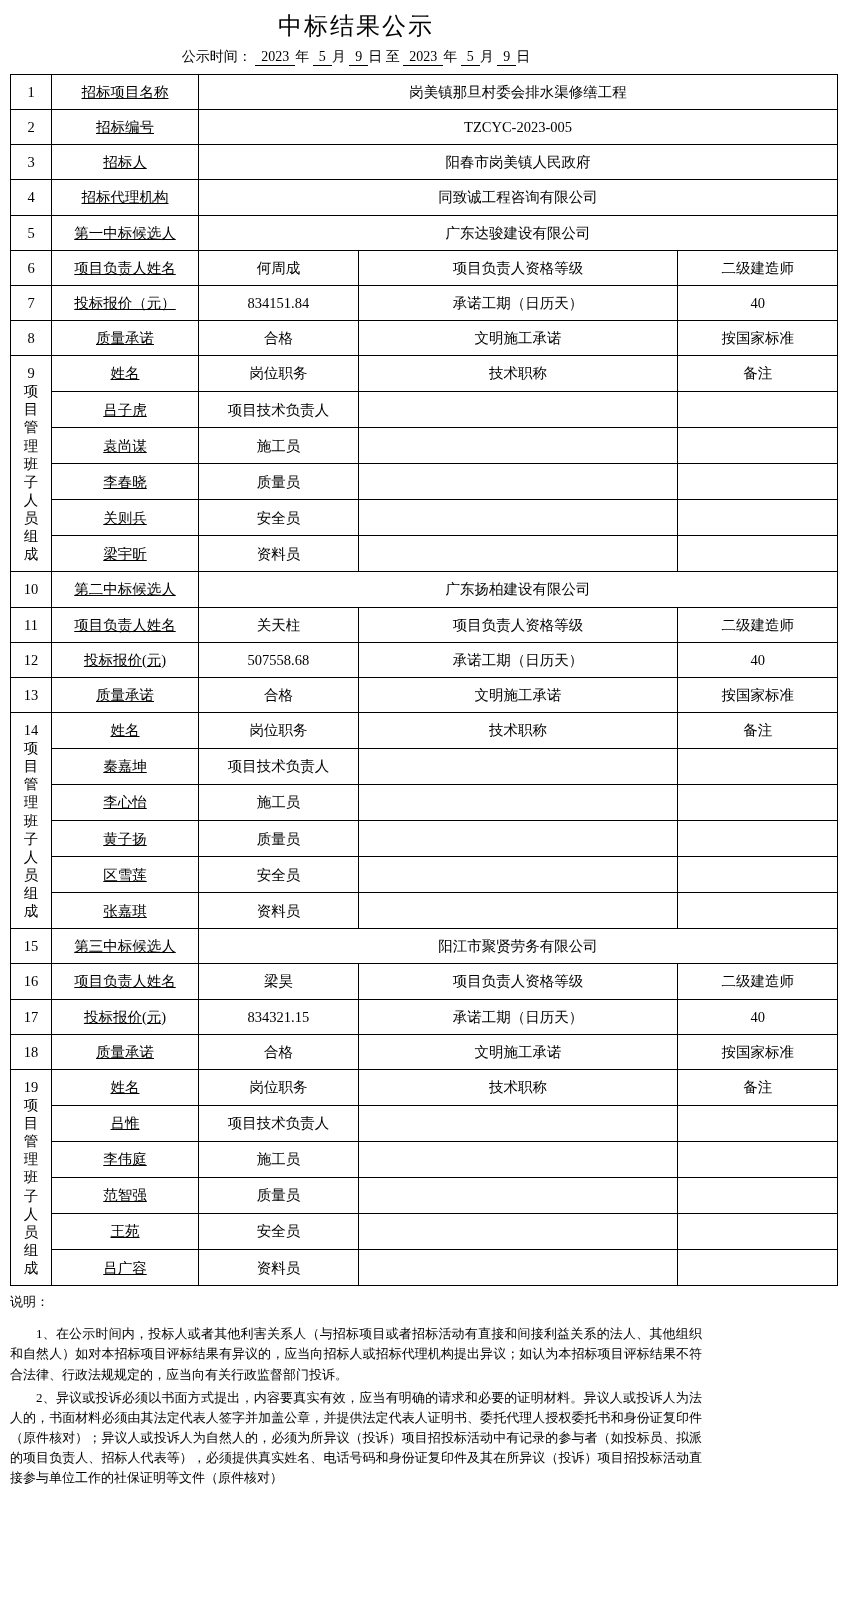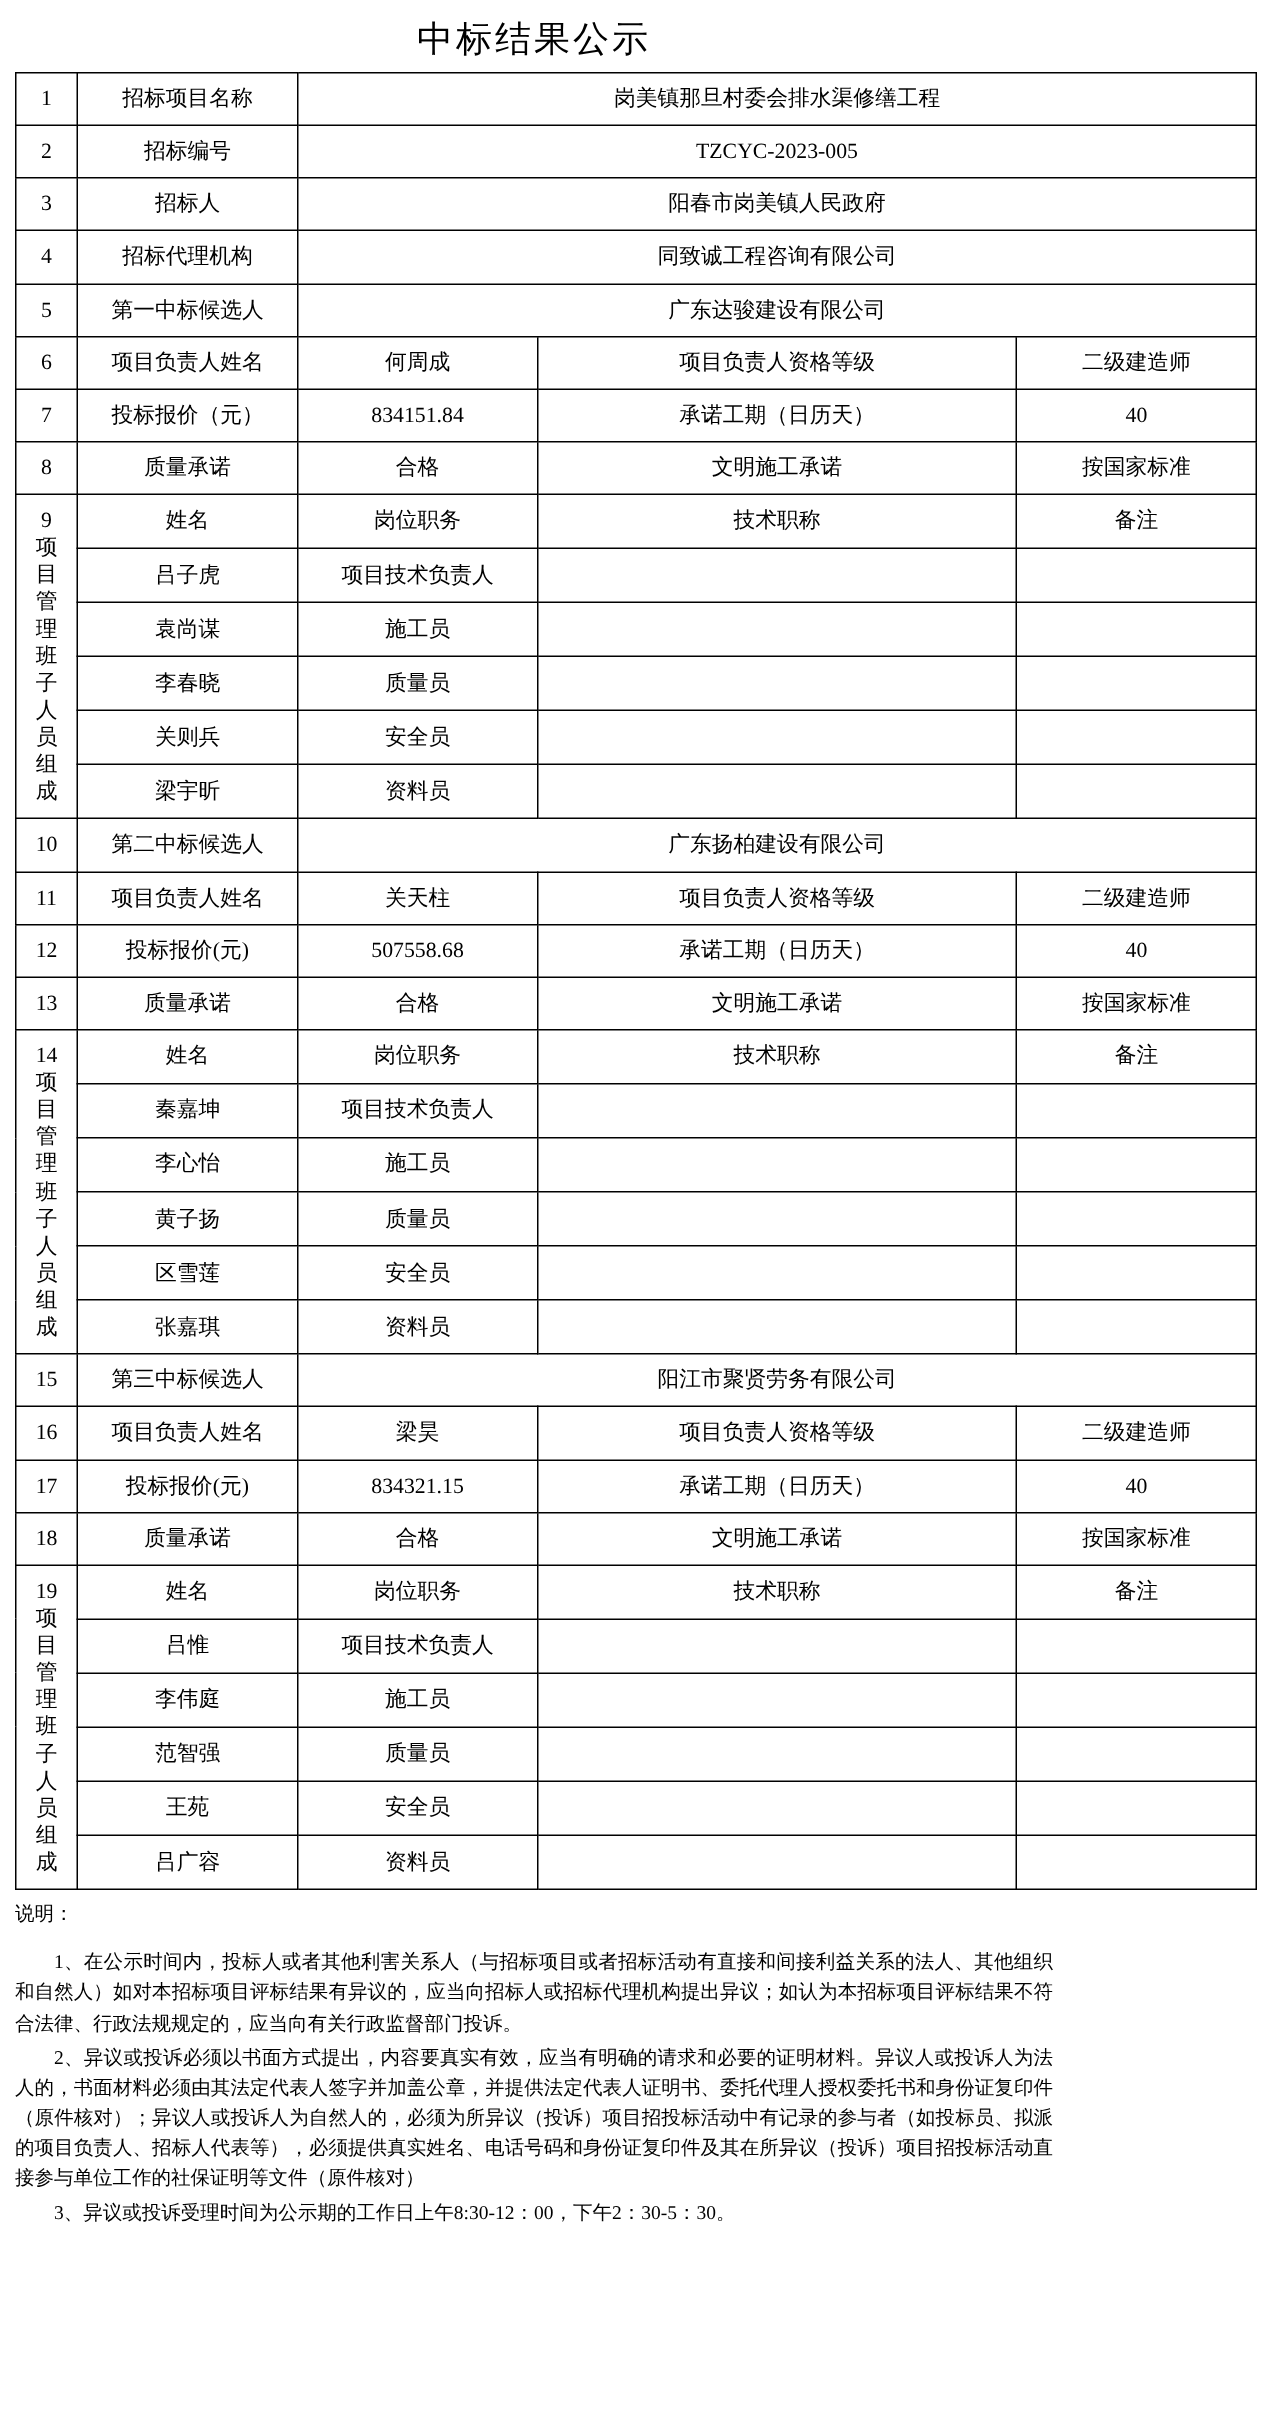--- a/index.html
+++ b/index.html
@@ -40,21 +40,21 @@
   table.main td{
     border:1px solid #000;
     font-size:14.5px;
     text-align:center;
     vertical-align:middle;
     padding:8px 3px;
     line-height:1.25;
     word-break:break-all;
   }
   td.num{width:34px;}
-  td.lbl{width:140px;}
+  td.lbl{width:140px;text-decoration:underline;}
   td.v1{width:170px;}
   td.v3{width:180px;}
   td.vert{
     width:34px;
     padding:2px 0;
     line-height:1.05;
     font-size:14px;
   }
   td.vert .vtext{
     display:block;
@@ -73,20 +73,30 @@
   .notes p{margin:3px 0 1px 0;}
   .notes p.ind{text-indent:2em;}
 </style>
 </head>
 <body>
 
 <div class="page">
 
   <h1 class="doc-title">中标结果公示</h1>
 
+  <div class="notice-time">
+    <span>公示时间：</span>
+    <span class="u">2023</span><span>年</span>
+    <span class="u">5</span><span>月</span>
+    <span class="u">9</span><span>日</span>
+    <span>至</span>
+    <span class="u">2023</span><span>年</span>
+    <span class="u">5</span><span>月</span>
+    <span class="u">9</span><span>日</span>
+  </div>
 
   <table class="main">
 
     <tbody>
         <tr>
       <td class="num">1</td>
       <td class="lbl">招标项目名称</td>
       <td colspan="4">岗美镇那旦村委会排水渠修缮工程</td>
     </tr>
 
@@ -321,16 +331,15 @@
       <td class="v3"></td>
     </tr>
 
   </tbody>
     </table>
 
   <div class="notes">
     <p class="nt-title">说明：</p>
     <p class="ind">1、在公示时间内，投标人或者其他利害关系人（与招标项目或者招标活动有直接和间接利益关系的法人、其他组织和自然人）如对本招标项目评标结果有异议的，应当向招标人或招标代理机构提出异议；如认为本招标项目评标结果不符合法律、行政法规规定的，应当向有关行政监督部门投诉。</p>
     <p class="ind">2、异议或投诉必须以书面方式提出，内容要真实有效，应当有明确的请求和必要的证明材料。异议人或投诉人为法人的，书面材料必须由其法定代表人签字并加盖公章，并提供法定代表人证明书、委托代理人授权委托书和身份证复印件（原件核对）；异议人或投诉人为自然人的，必须为所异议（投诉）项目招投标活动中有记录的参与者（如投标员、拟派的项目负责人、招标人代表等），必须提供真实姓名、电话号码和身份证复印件及其在所异议（投诉）项目招投标活动直接参与单位工作的社保证明等文件（原件核对）</p>
-    <p class="ind">3、异议或投诉受理时间为公示期的工作日上午8:30-12：00，下午2：30-5：30。</p>
   </div>
 
 </div>
 
 </body></html>

